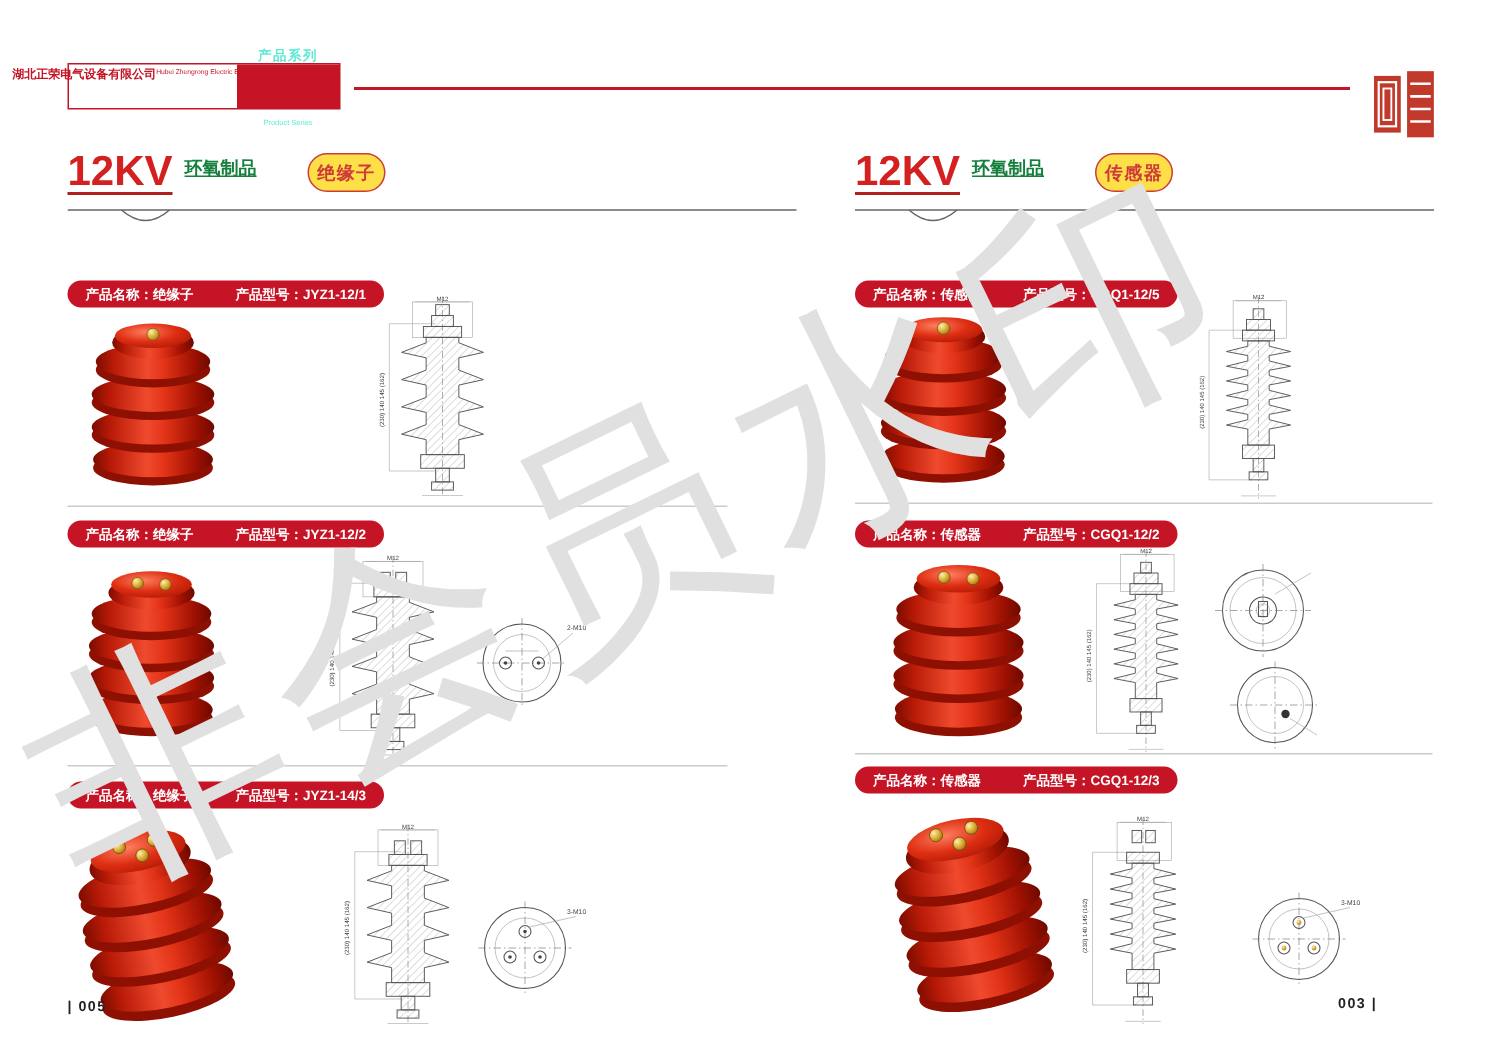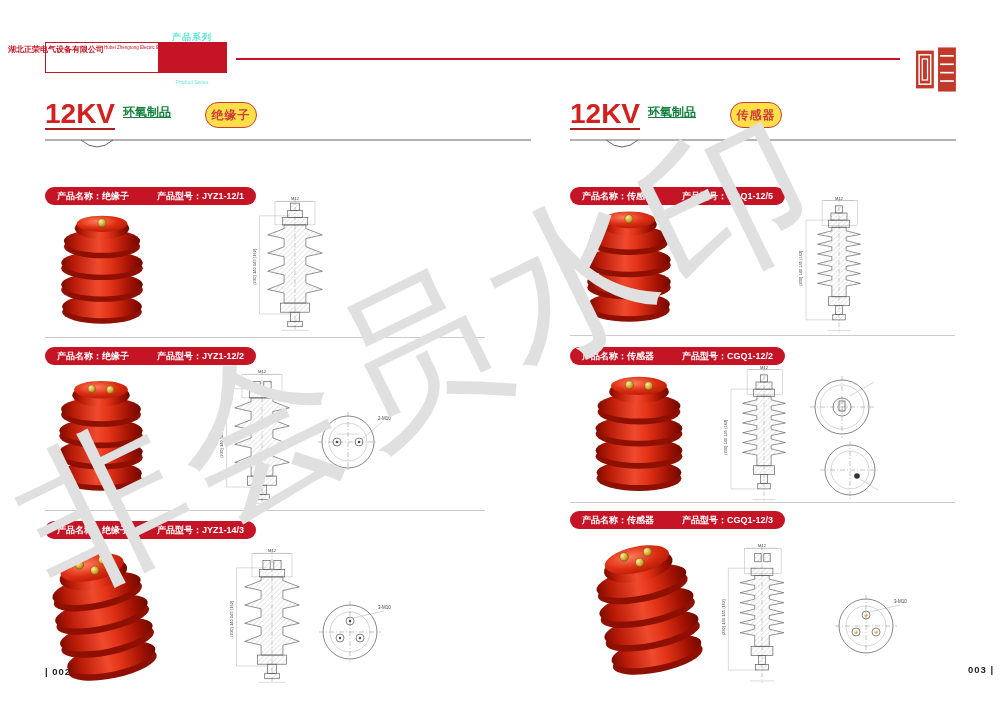--- a/index.html
+++ b/index.html
@@ -409,16 +409,16 @@
     <circle cx="32" cy="23" r="4" class="ln"></circle>
       <circle cx="22" cy="40" r="4" class="ln"></circle>
       <circle cx="42" cy="40" r="4" class="ln"></circle>
     <circle cx="32" cy="23" r="1.6" fill="url(#gGold)"></circle>
       <circle cx="22" cy="40" r="1.6" fill="url(#gGold)"></circle>
       <circle cx="42" cy="40" r="1.6" fill="url(#gGold)"></circle>
     <line x1="35" y1="20" x2="66" y2="13" class="thin"></line>
     <text class="dim" x="60" y="11">3-M10</text>
   </svg>
 
-  <div class="pg" style="left:45px;top:666px;">| 002</div>
-  <div class="pg" style="left:968px;top:664px;">003 |</div>
+  <div class="pg" style="left:45px;top:666px;">| 005</div>
+  <div class="pg" style="left:892px;top:664px;">003 |</div>
 
 </div>
 
 </body></html>

